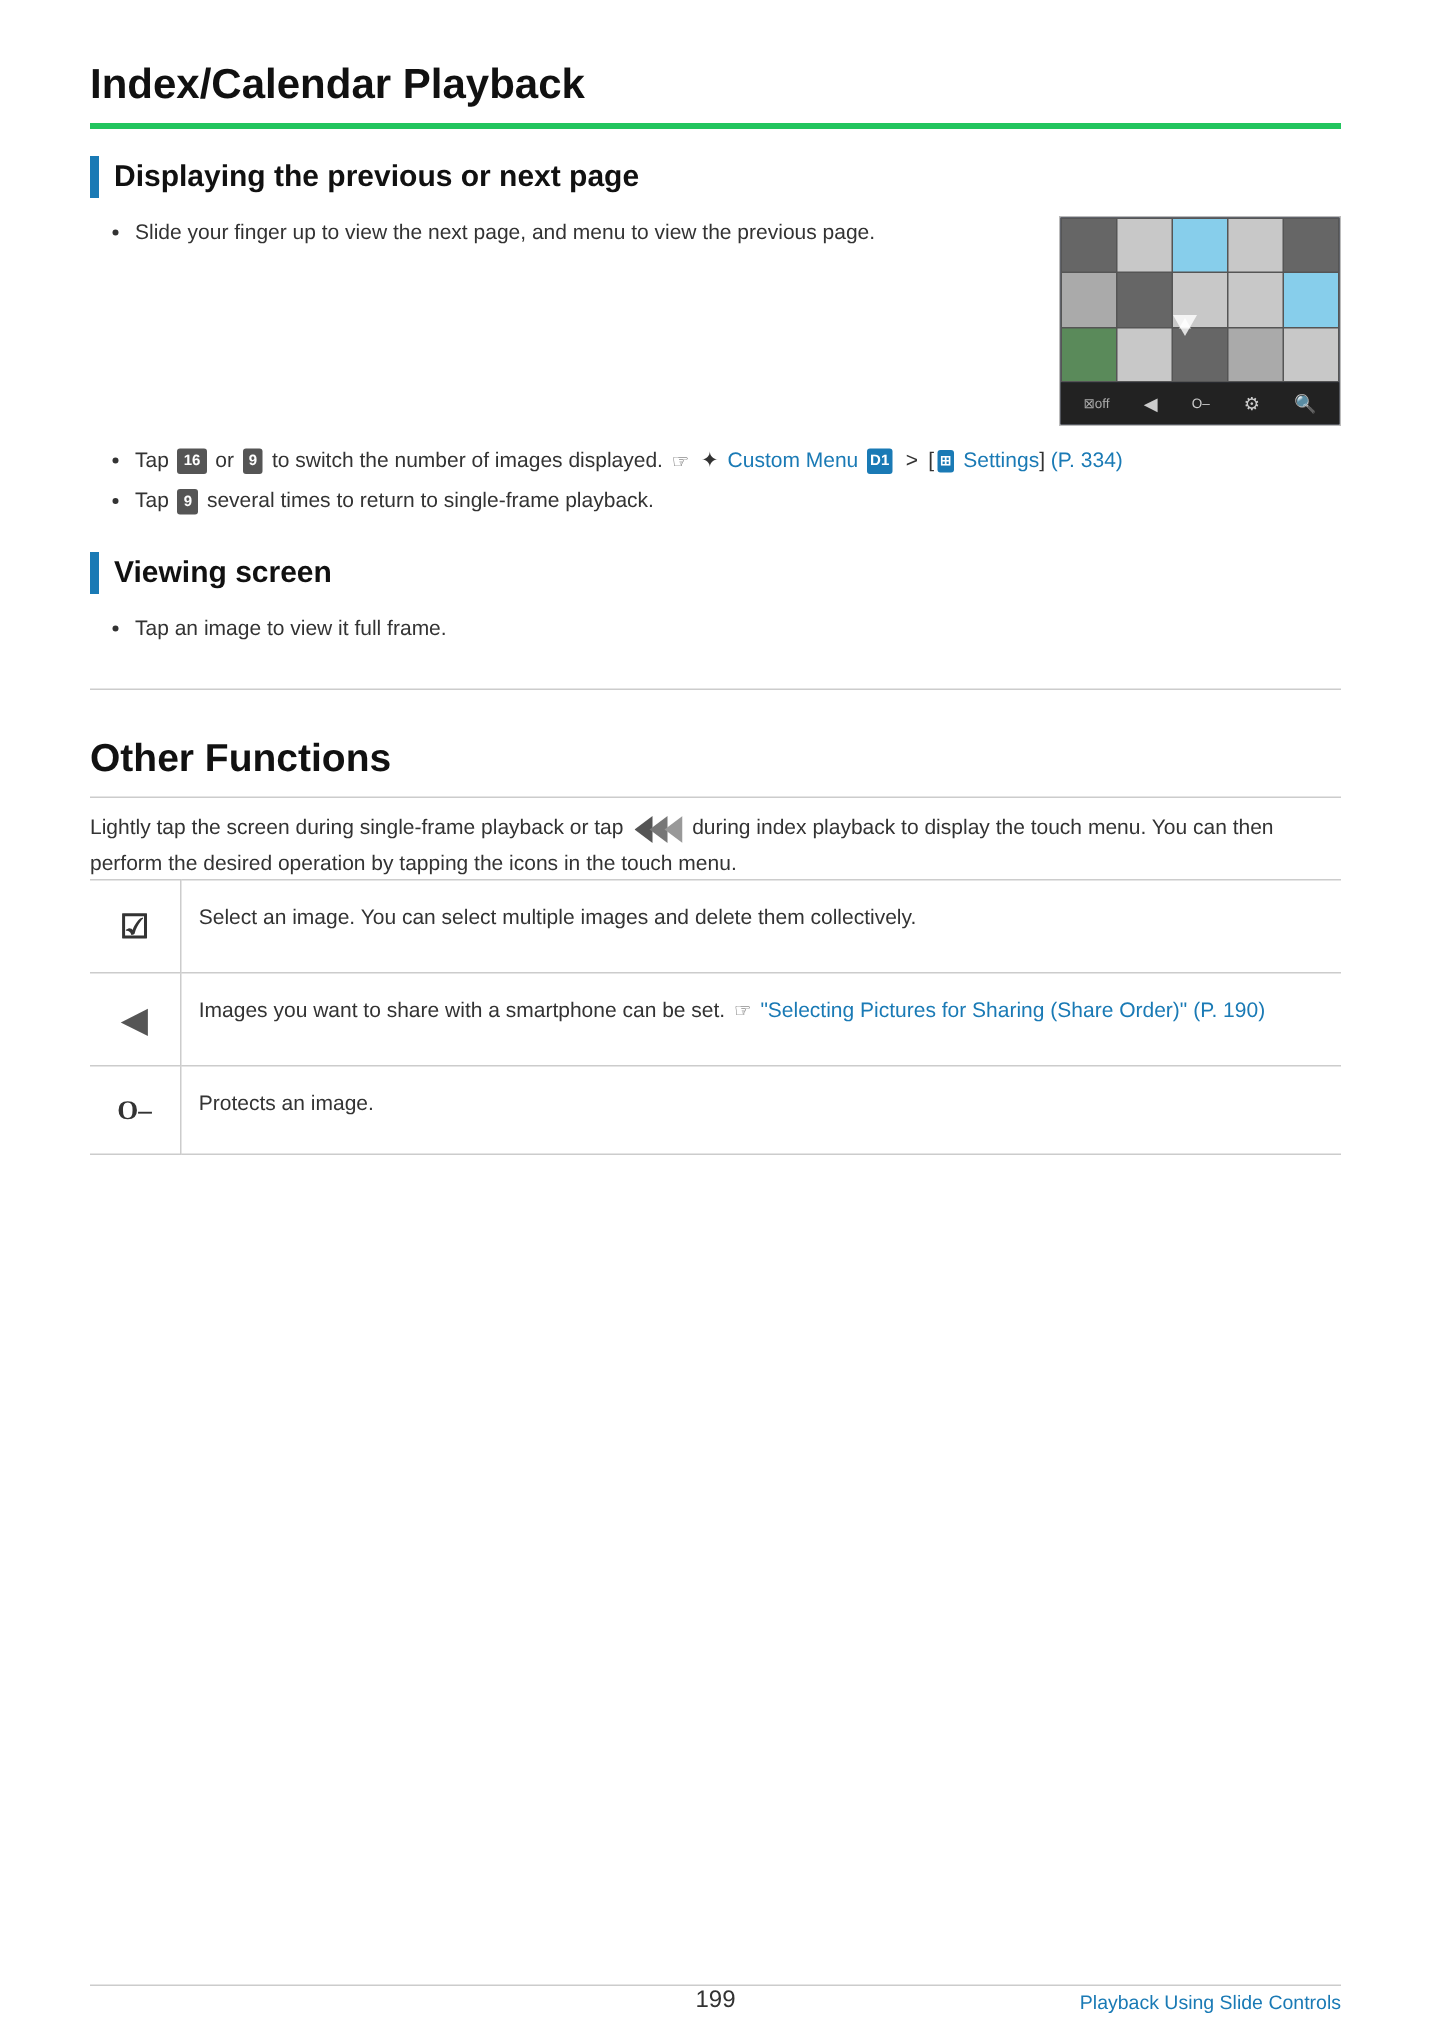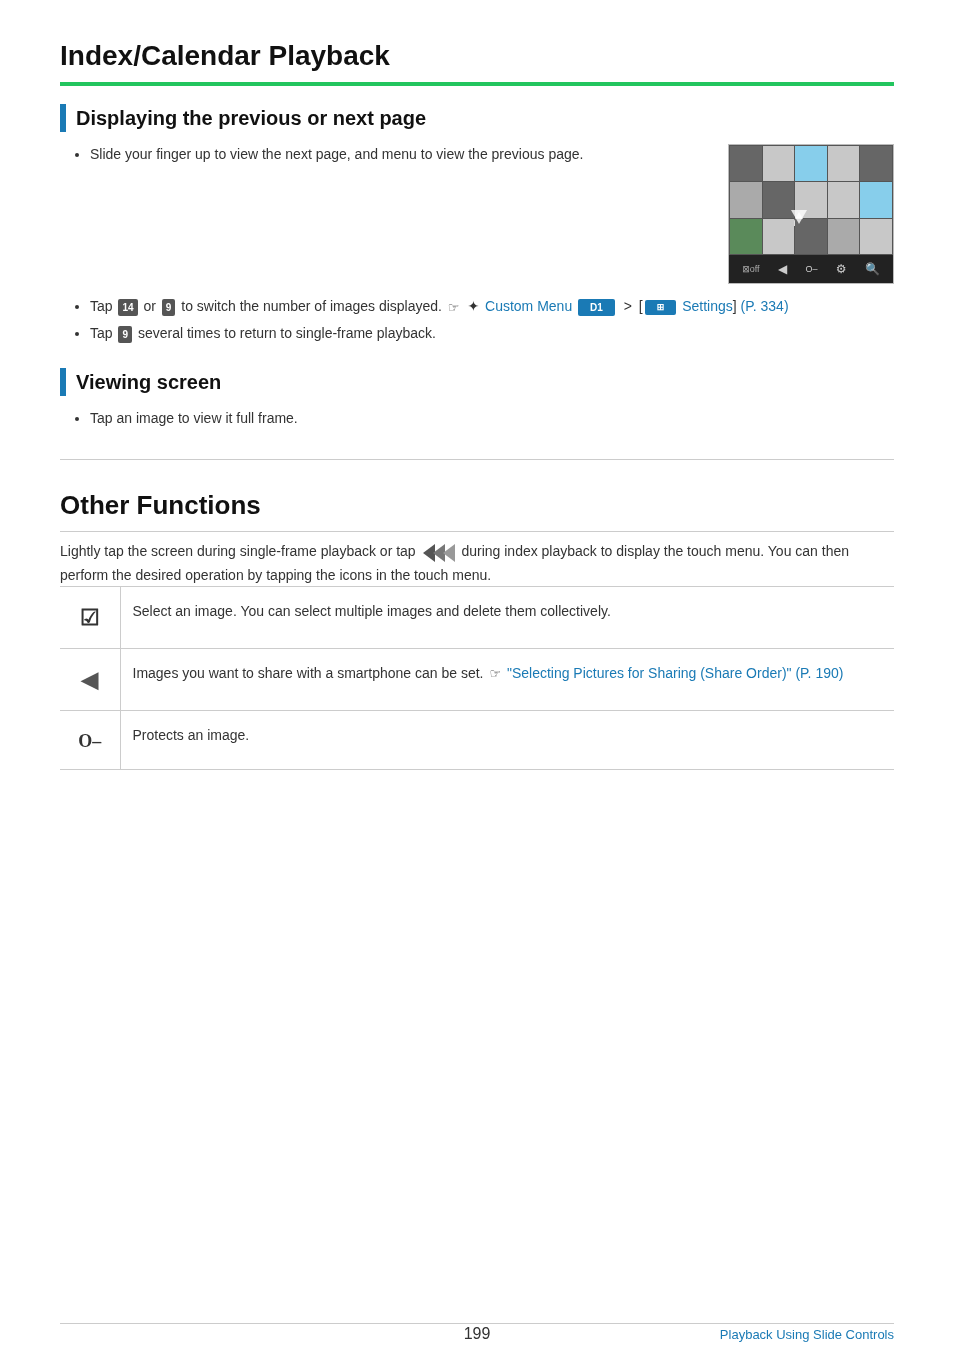--- a/index.html
+++ b/index.html
@@ -49,21 +49,21 @@
     }
     .section-with-image {
       display: flex;
       align-items: flex-start;
       margin-bottom: 12px;
     }
     .section-text-col {
       flex: 1;
     }
     .camera-image-placeholder {
-      width: 166px;
+      width: 188px;
       height: 140px;
       margin-left: 20px;
       flex-shrink: 0;
       border: 1px solid #bbb;
       background: #0f172a;
       position: relative;
       overflow: hidden;
     }
     .camera-grid {
       display: grid;
@@ -121,21 +121,21 @@
       border-radius: 2px;
       vertical-align: middle;
       margin: 0 2px;
     }
     .inline-icon-blue {
       display: inline-block;
       background: #1a7ab5;
       color: #fff;
       font-size: 10px;
       font-weight: bold;
-      padding: 1px 12px;
+      padding: 1px 2px;
       border-radius: 2px;
       vertical-align: middle;
       margin: 0 2px;
     }
     .link-blue {
       color: #1a7ab5;
       text-decoration: none;
     }
     .ref-icon {
       display: inline-block;
@@ -272,21 +272,21 @@
       <span style="color:#ccc;font-size:9px;">O–</span>
       <span style="color:#ccc;font-size:12px;">⚙</span>
       <span style="color:#ccc;font-size:12px;">🔍</span>
     </div>
   </div>
 </div>
 
 <ul class="bullet-list" style="margin-top:10px;">
   <li>
     <span>Tap </span>
-    <span class="inline-icon">14</span>
+    <span class="inline-icon">16</span>
     <span> or </span>
     <span class="inline-icon">9</span>
     <span> to switch the number of images displayed. </span>
     <span class="ref-icon">☞</span>
     <span style="margin:0 2px;">✦</span>
     <a class="link-blue" href="#">Custom Menu</a>
     <span class="inline-icon-blue">D1</span>
     <span style="margin:0 3px;">&gt;</span>
     <span>[</span><a class="link-blue" href="#"><span class="inline-icon-blue" style="font-size:9px;">⊞</span><span> Settings</span></a><span>]</span>
     <span class="link-blue"> (P. 334)</span>

